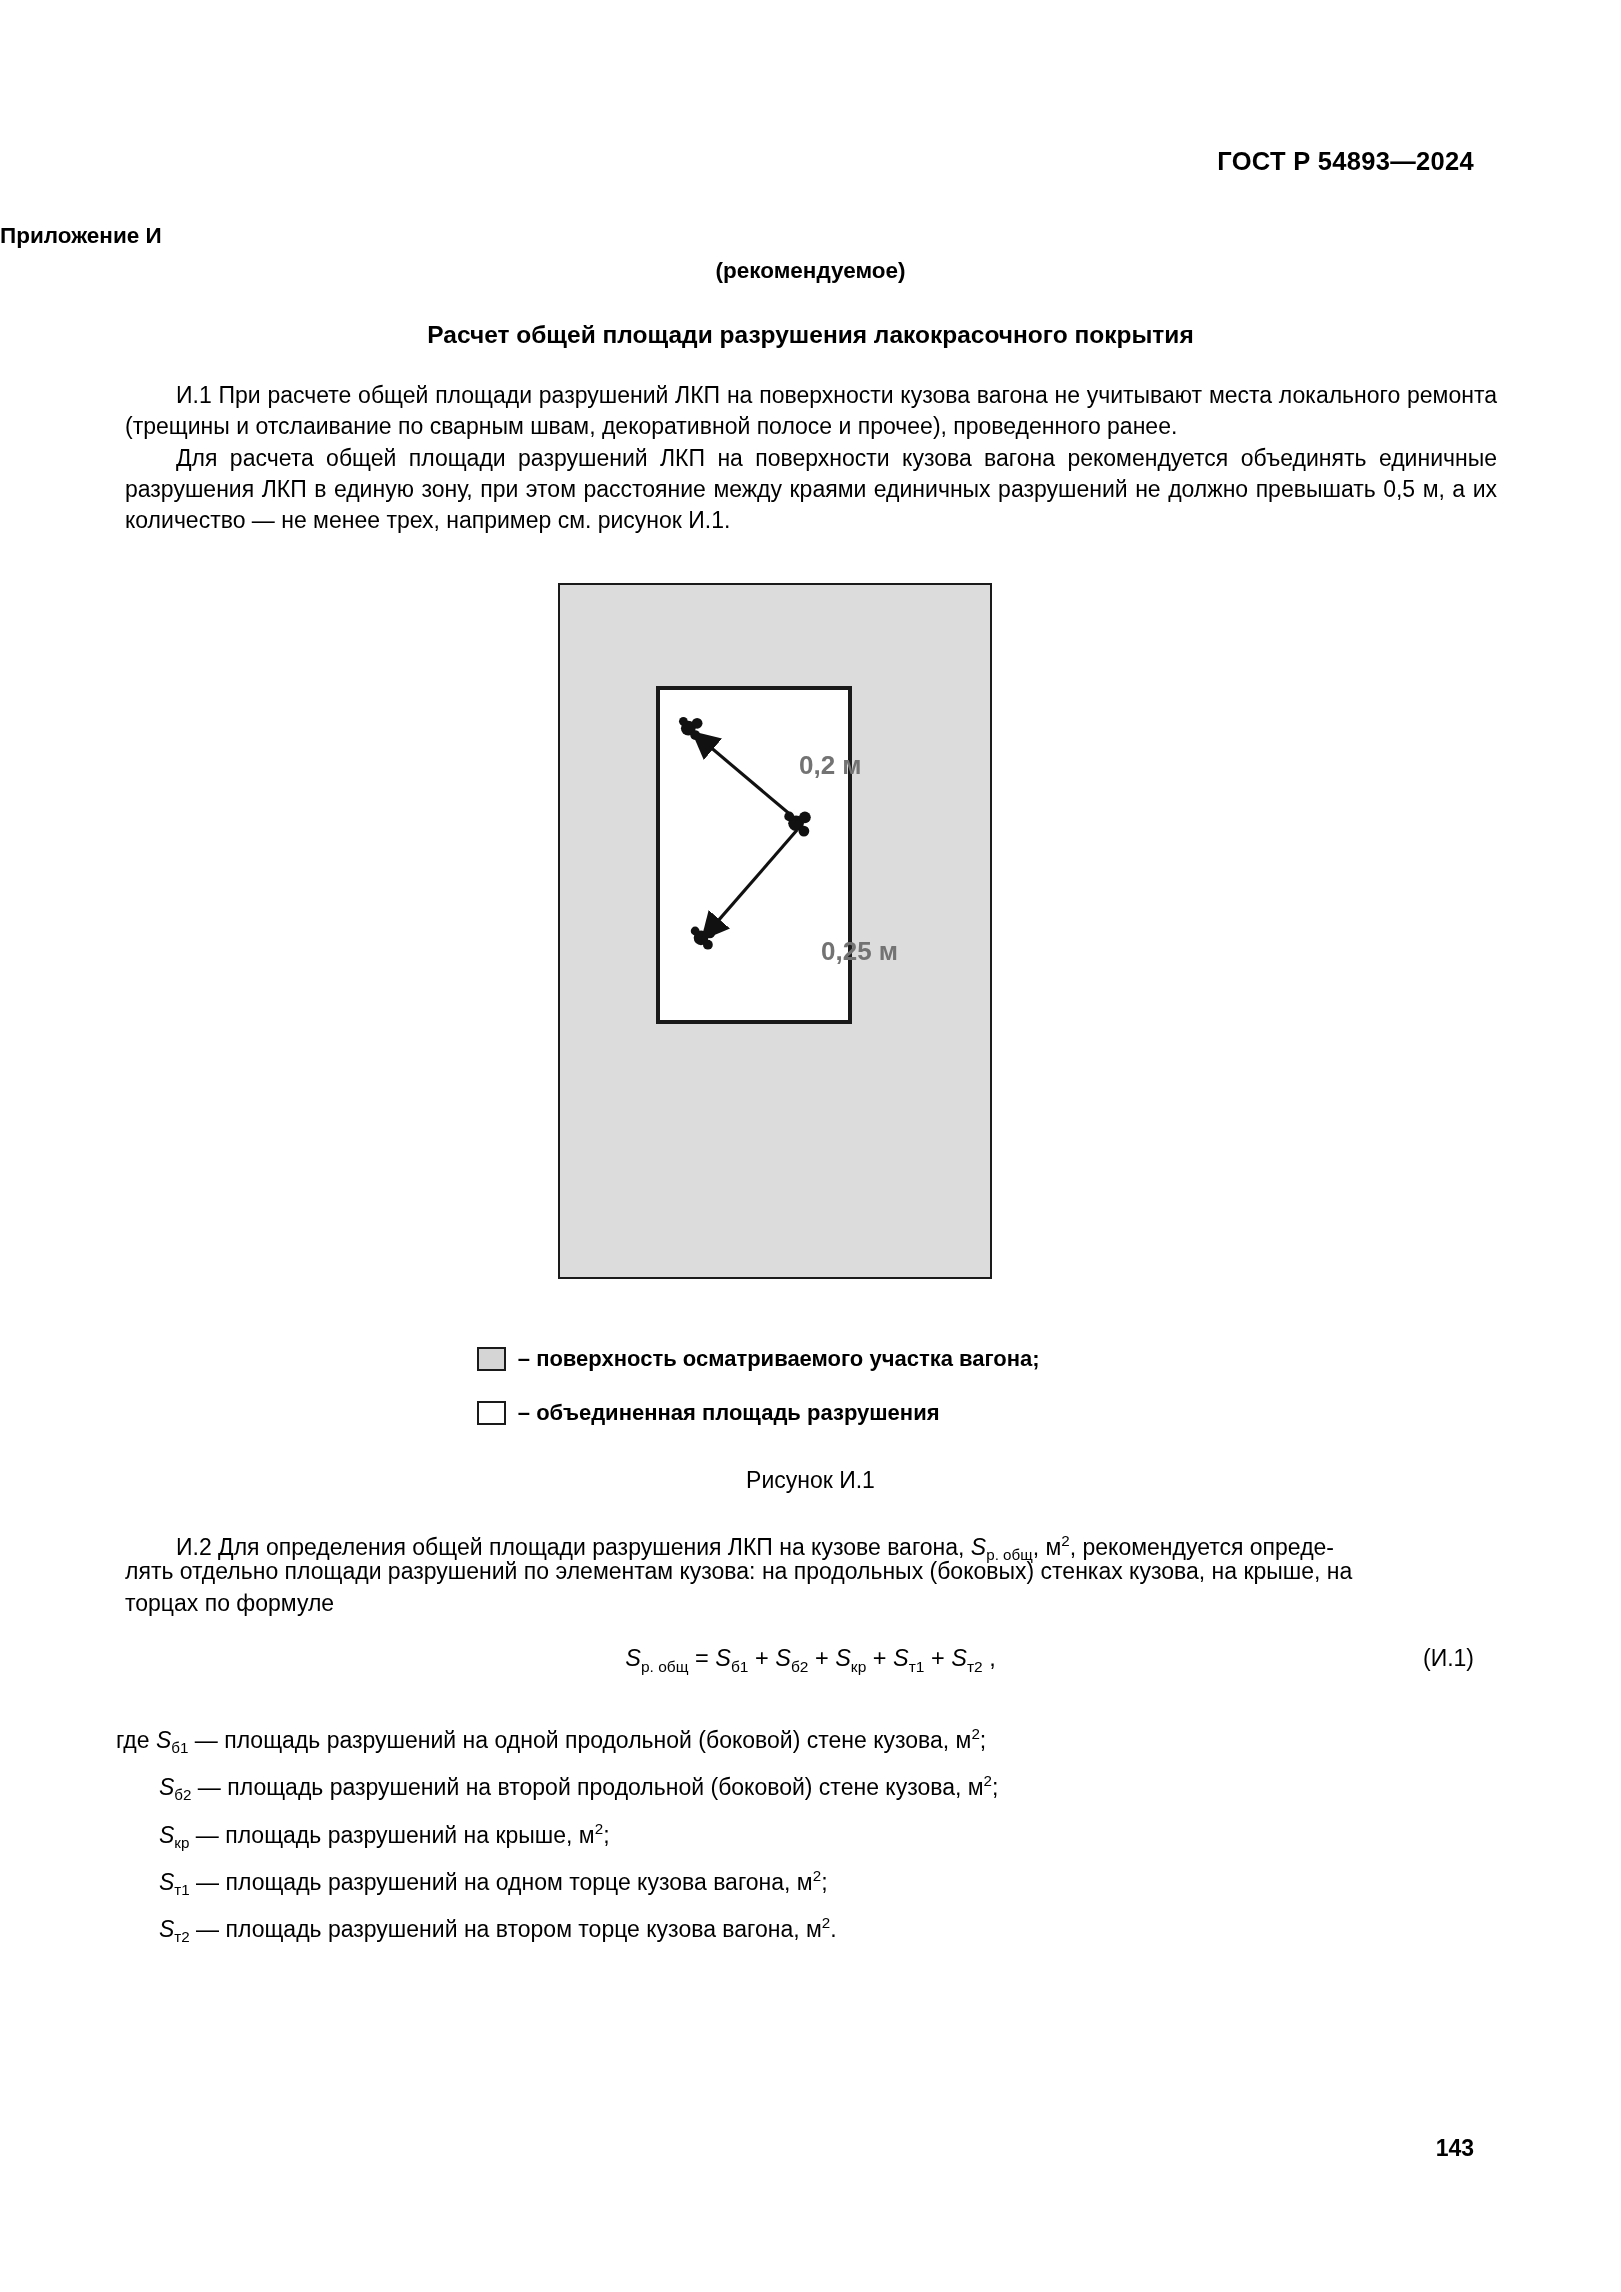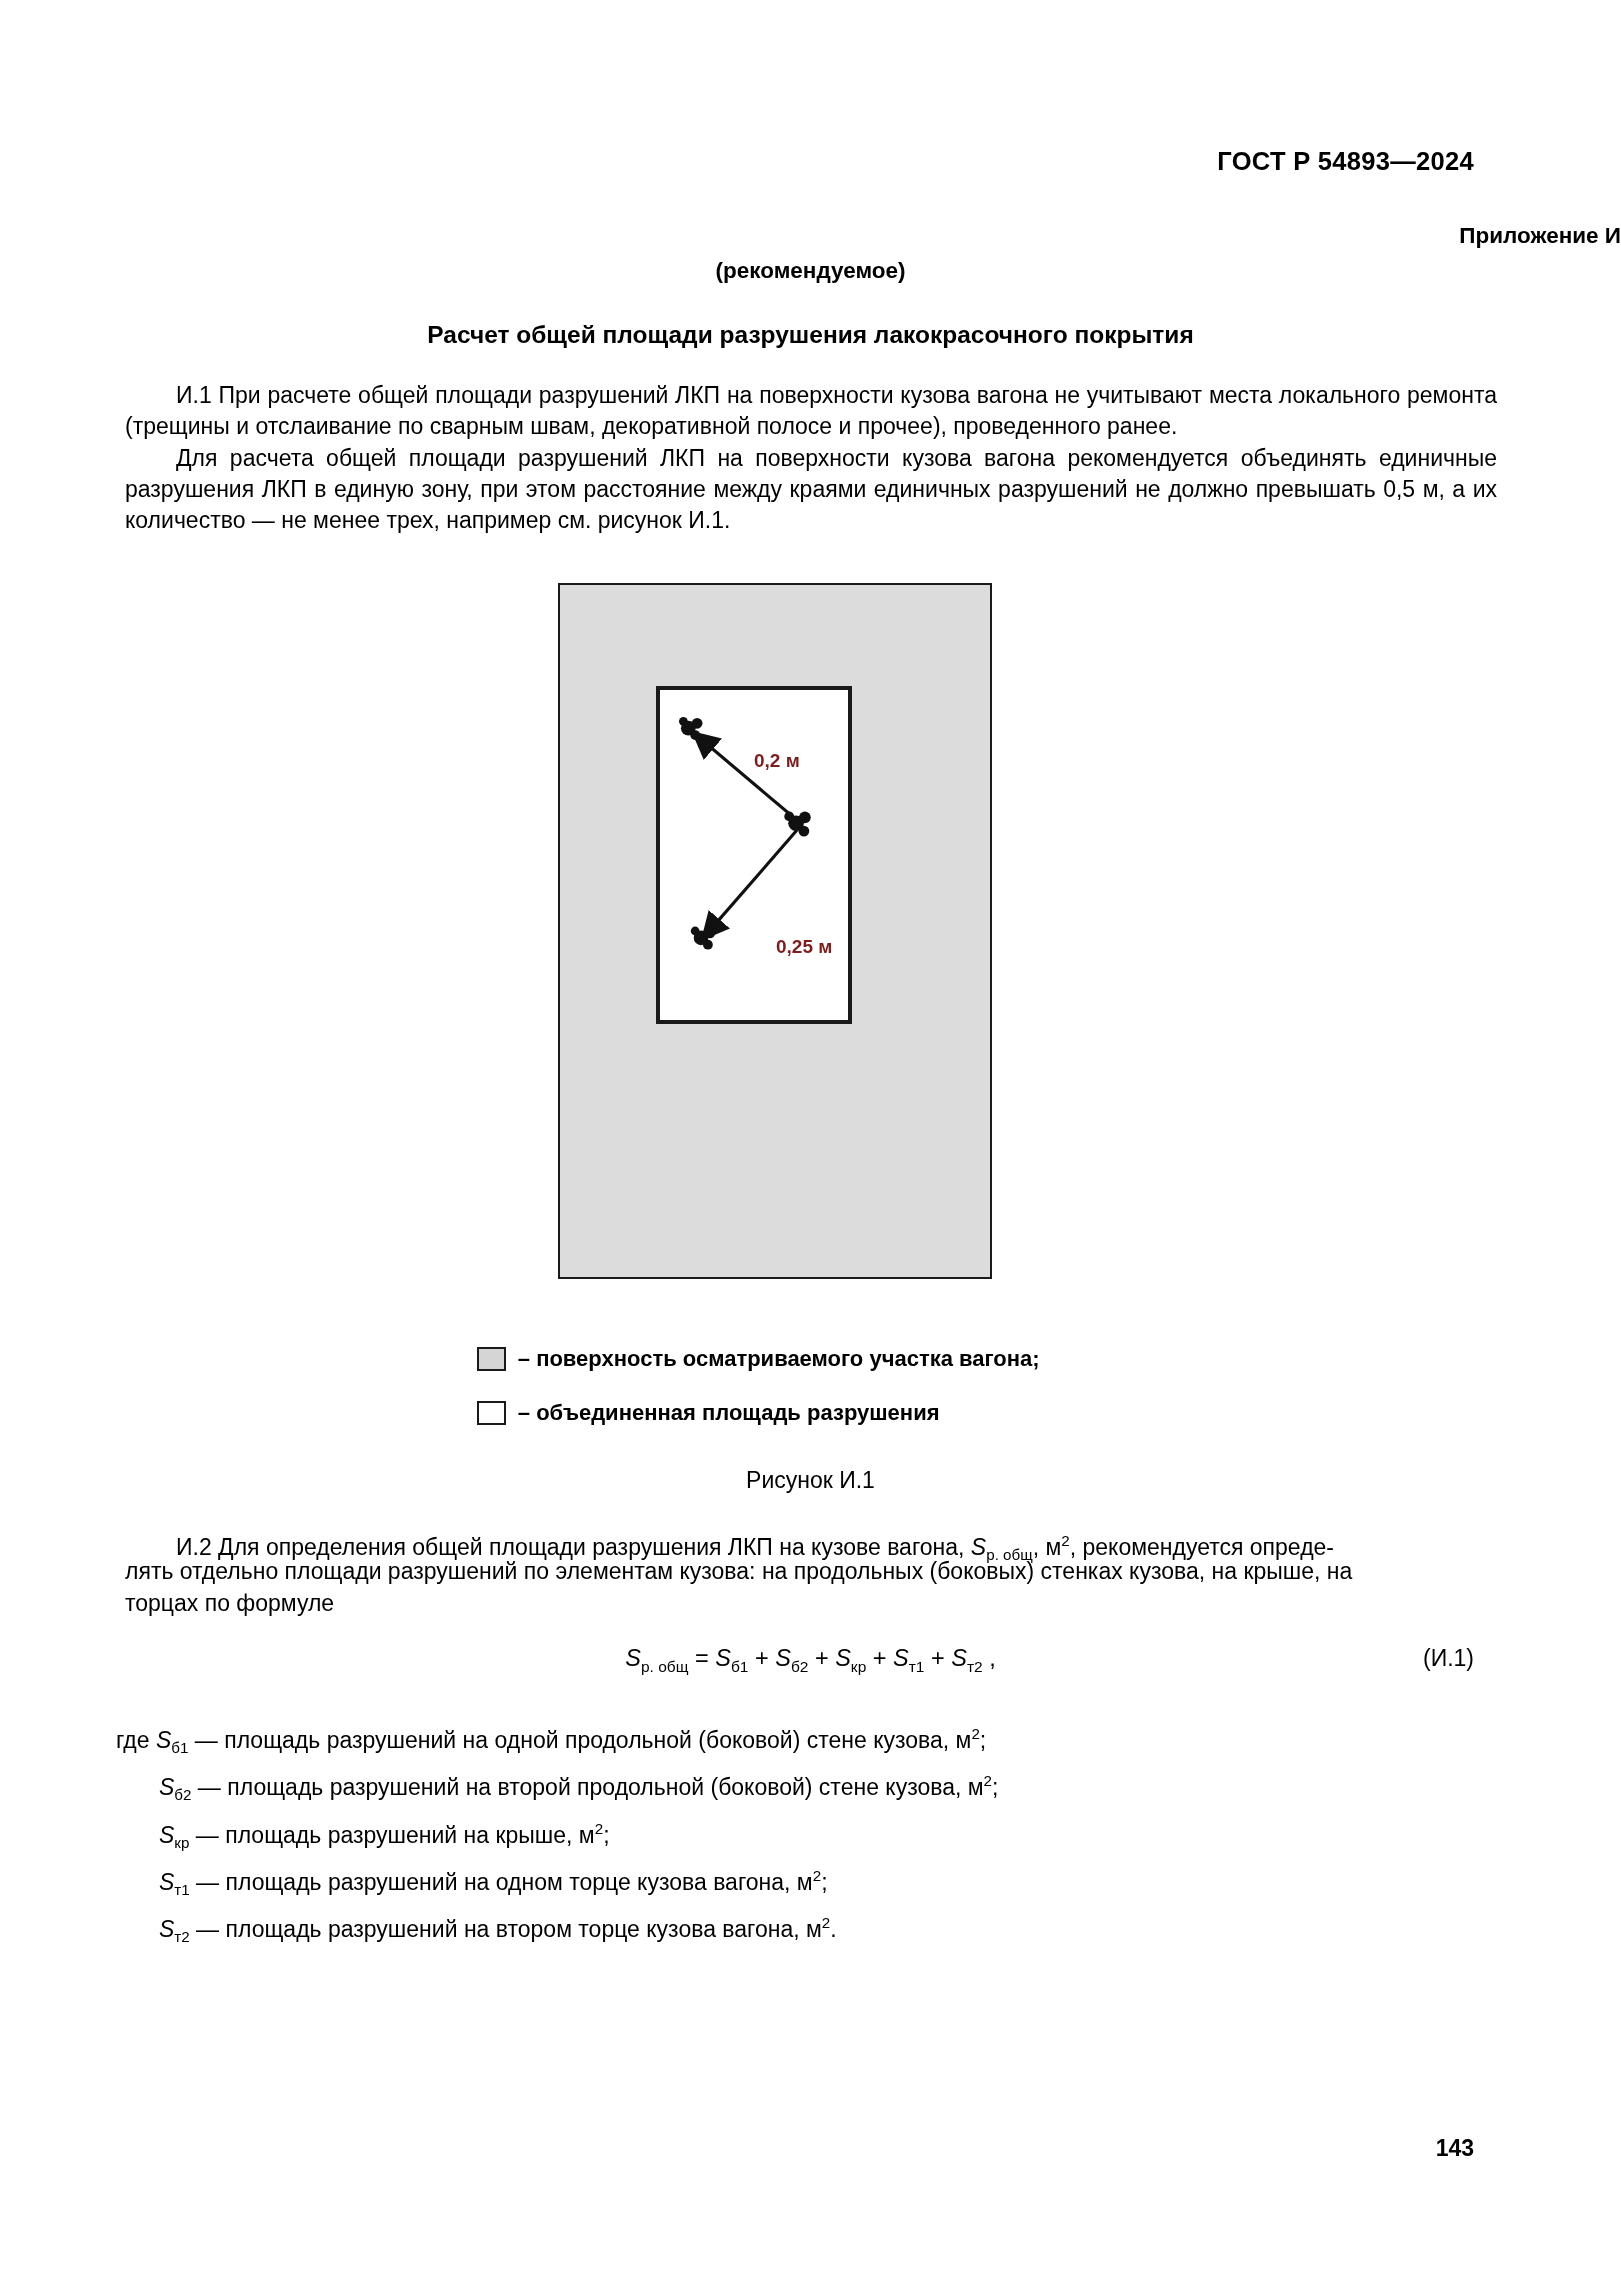--- a/index.html
+++ b/index.html
@@ -26,21 +26,21 @@
     right: 147px;
     top: 147px;
     font-size: 25.5px;
     font-weight: bold;
     letter-spacing: 0.3px;
   }
   .annex-title {
     position: absolute;
     left: 0; right: 0;
     top: 223px;
-    text-align: right;
+    text-align: left;
     font-size: 22.5px;
     font-weight: bold;
   }
   .annex-sub {
     position: absolute;
     left: 0; right: 0;
     top: 258px;
     text-align: center;
     font-size: 22.5px;
     font-weight: bold;
@@ -93,23 +93,24 @@
     box-sizing: border-box;
   }
   .fig-svg {
     position: absolute;
     left: 0; top: 0;
     width: 434px;
     height: 696px;
   }
   .dim-label {
     position: absolute;
-    font-size: 19px;
-    font-weight: bold;
-    color: #7f1d1d;
+    font-size: 26px;
+    font-weight: bold;
+    color: #737373;
+    margin-left: 45px;
   }
   .dim1 { left: 196px; top: 167px; }
   .dim2 { left: 218px; top: 353px; }
   .legend-row {
     position: absolute;
     display: flex;
     align-items: center;
     font-size: 22px;
     font-weight: bold;
   }

